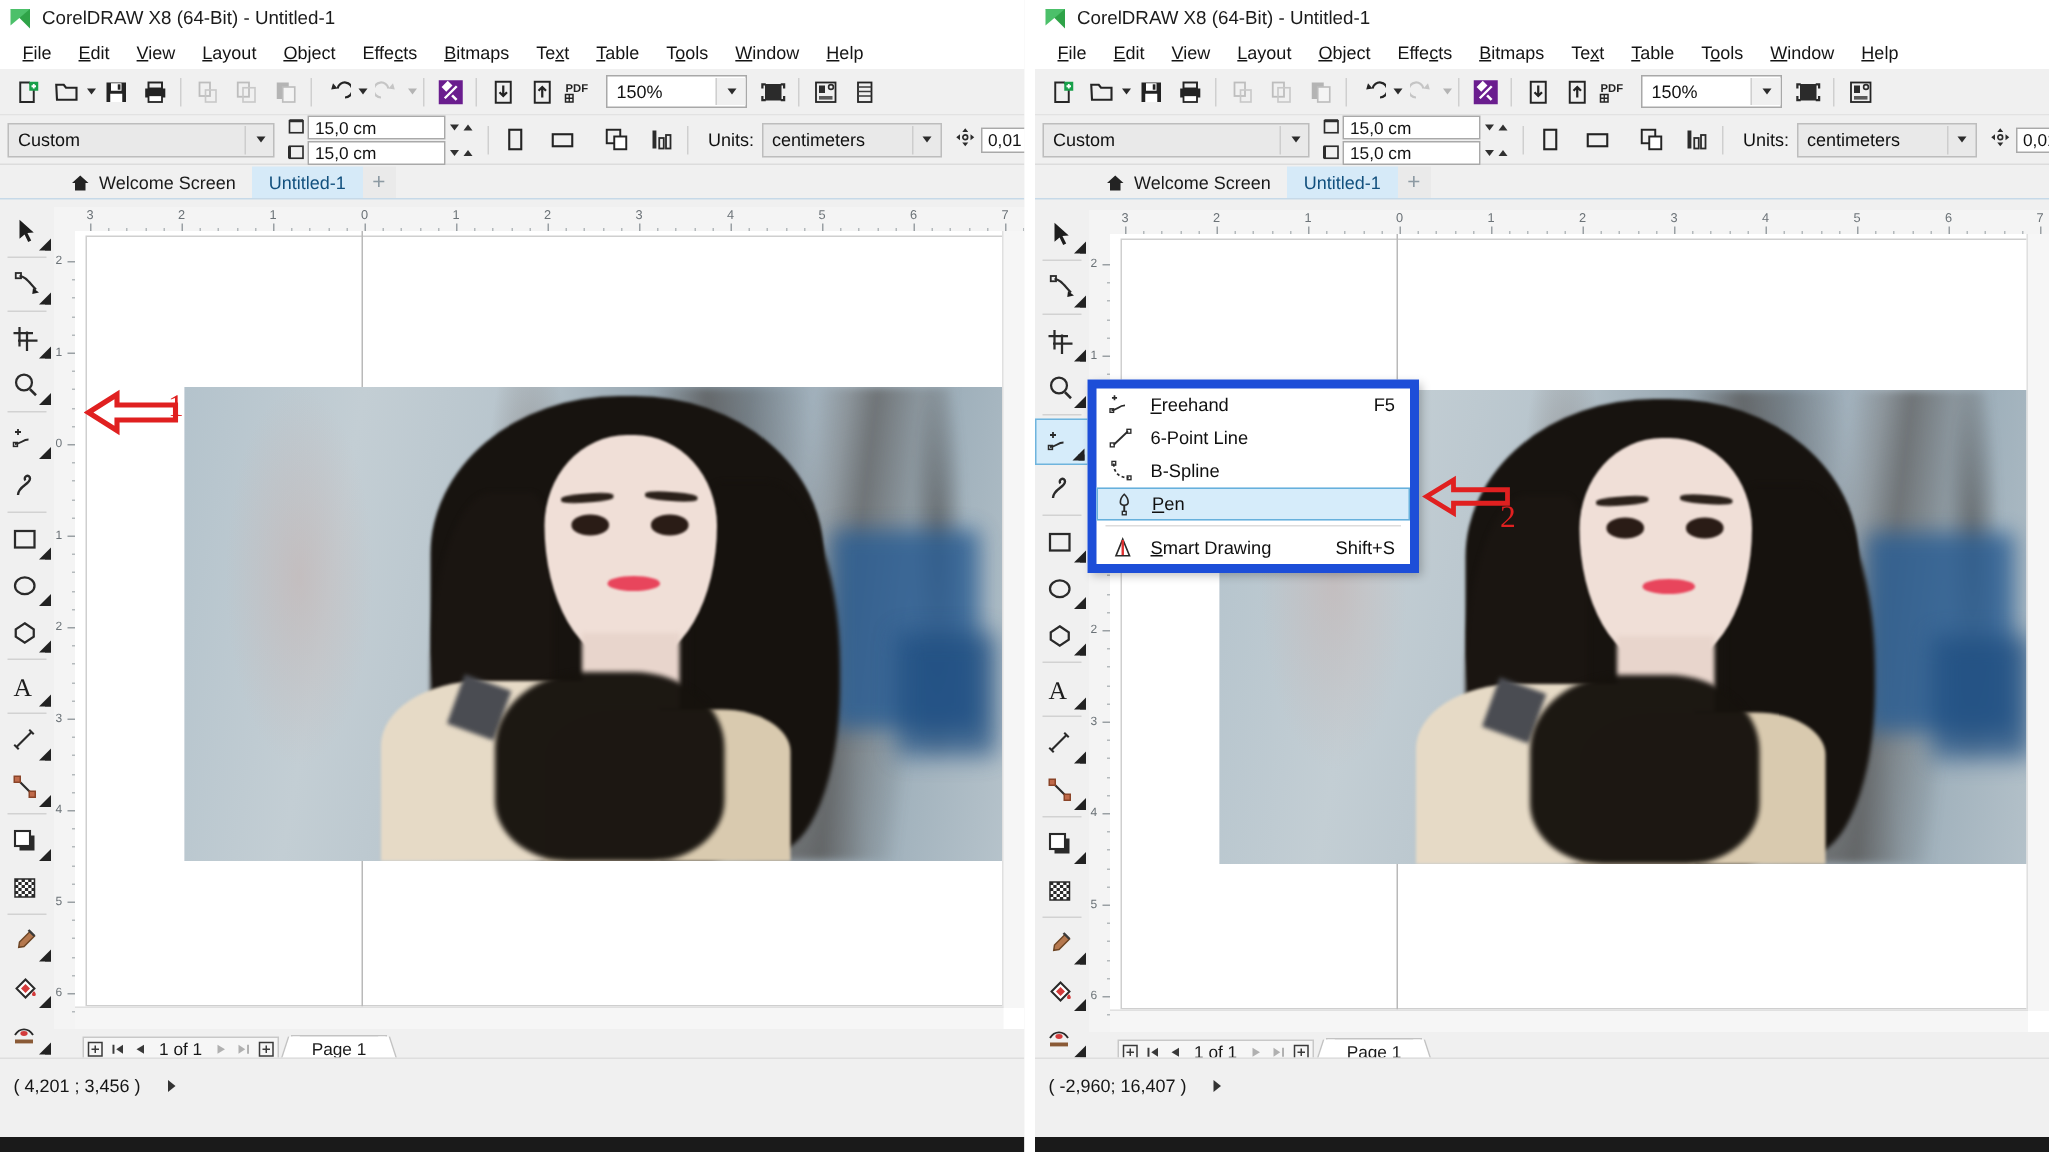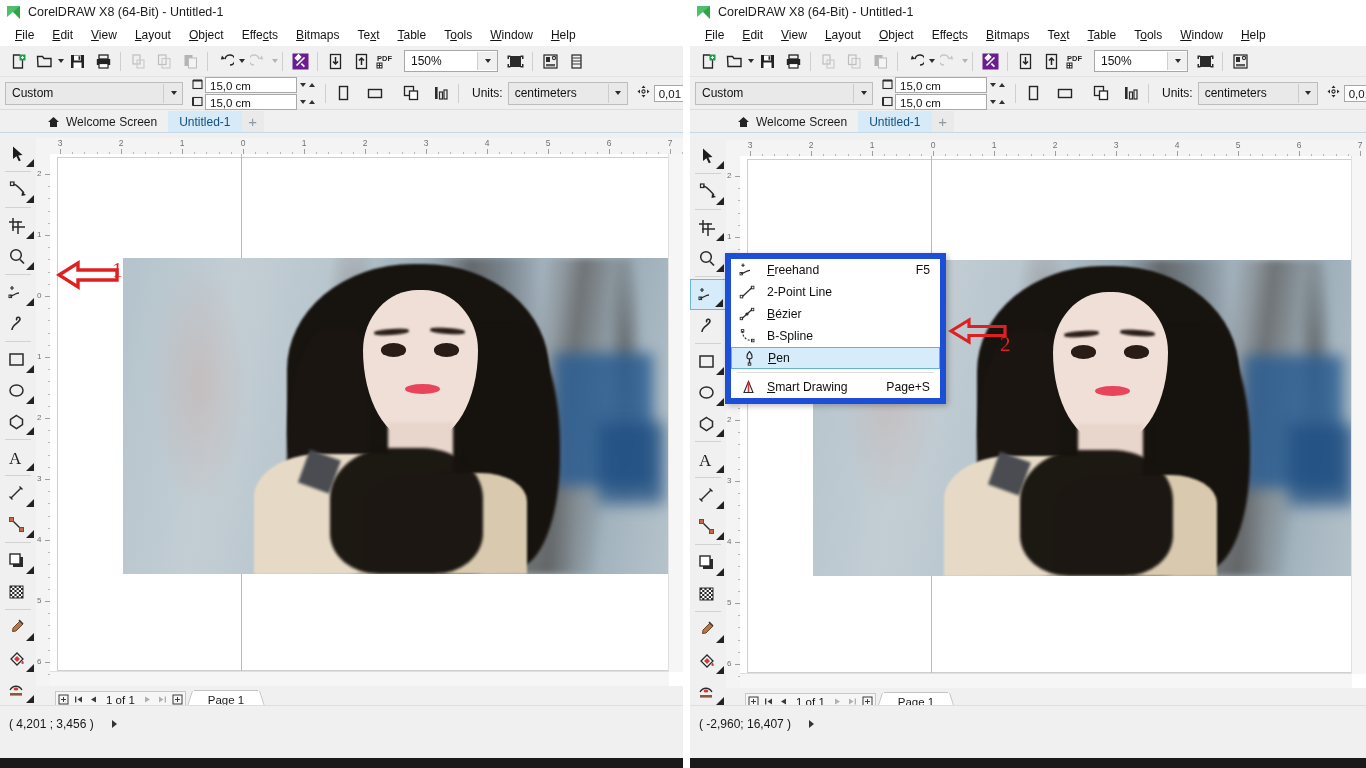--- a/index.html
+++ b/index.html
@@ -1327,33 +1327,21 @@
         <span class="fly-key">F5</span>
       </div>
       <div class="fly-item">
         <span class="fly-ico">
             <svg width="19" height="16" viewBox="0 0 19 16">
               <path d="M3.5 12.5L13 3.5" stroke="#2a2a2a" stroke-width="1.2"></path>
               <rect x="1.2" y="11.3" width="2.6" height="2.6" fill="none" stroke="#2a2a2a" stroke-width="0.9"></rect>
               <rect x="12.3" y="2.2" width="2.6" height="2.6" fill="none" stroke="#2a2a2a" stroke-width="0.9"></rect>
             </svg>
           </span>
-        <span class="fly-lbl">2-Point Line</span>
-        <span class="fly-key"></span>
-      </div>
-      <div class="fly-item">
-        <span class="fly-ico">
-            <svg width="19" height="16" viewBox="0 0 19 16">
-              <path d="M3 12.5L13 3.5" stroke="#2a2a2a" stroke-width="1.2"></path>
-              <circle cx="8" cy="8" r="1.6" fill="#2a2a2a"></circle>
-              <rect x="1.2" y="11.3" width="2.4" height="2.4" fill="none" stroke="#2a2a2a" stroke-width="0.9"></rect>
-              <rect x="12.4" y="2.3" width="2.4" height="2.4" fill="none" stroke="#2a2a2a" stroke-width="0.9"></rect>
-            </svg>
-          </span>
-        <span class="fly-lbl"><u>B</u>ézier</span>
+        <span class="fly-lbl">6-Point Line</span>
         <span class="fly-key"></span>
       </div>
       <div class="fly-item">
         <span class="fly-ico">
             <svg width="19" height="16" viewBox="0 0 19 16">
               <path d="M3.5 3c0 6 3.5 9.5 10 9.5" stroke="#2a2a2a" stroke-width="1.2" fill="none" stroke-dasharray="2 1.6"></path>
               <rect x="2.3" y="1.6" width="2.5" height="2.5" fill="none" stroke="#2a2a2a" stroke-width="0.9"></rect>
               <rect x="12.5" y="11.3" width="2.5" height="2.5" fill="none" stroke="#2a2a2a" stroke-width="0.9"></rect>
             </svg>
           </span>
@@ -1373,21 +1361,21 @@
       </div>
       <div class="fly-sep"></div>
       <div class="fly-item">
         <span class="fly-ico">
             <svg width="19" height="16" viewBox="0 0 19 16">
               <path d="M9.5 2.5L14 13.5H5z" fill="none" stroke="#2a2a2a" stroke-width="1.1"></path>
               <path d="M9.5 3v10" stroke="#e03030" stroke-width="1.6"></path>
             </svg>
           </span>
         <span class="fly-lbl"><u>S</u>mart Drawing</span>
-        <span class="fly-key">Page+S</span>
+        <span class="fly-key">Shift+S</span>
       </div>
     </div>
   </div>
 
   <div class="pagebar" style="left:55px;top:692px;width:615px;">
     <div class="navgrp">
       <div class="navbtn">
           <svg width="11" height="11" viewBox="0 0 11 11">
             <rect x="1" y="1" width="9" height="9" fill="none" stroke="#3a3a3a" stroke-width="1"></rect>
             <path d="M5.5 3v5M3 5.5h5" stroke="#3a3a3a" stroke-width="1"></path>

